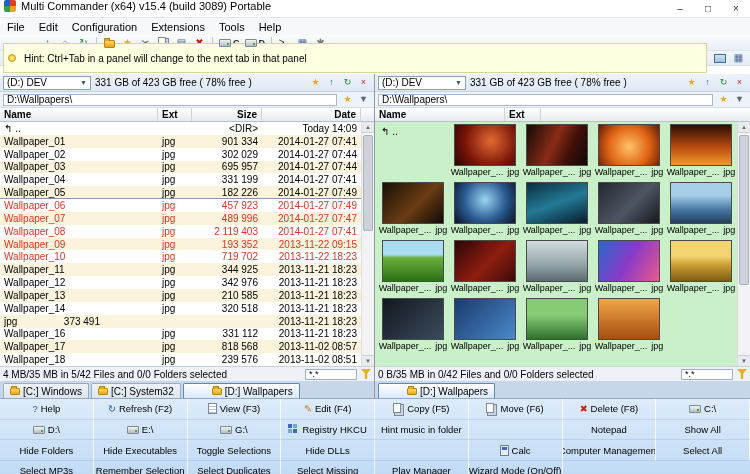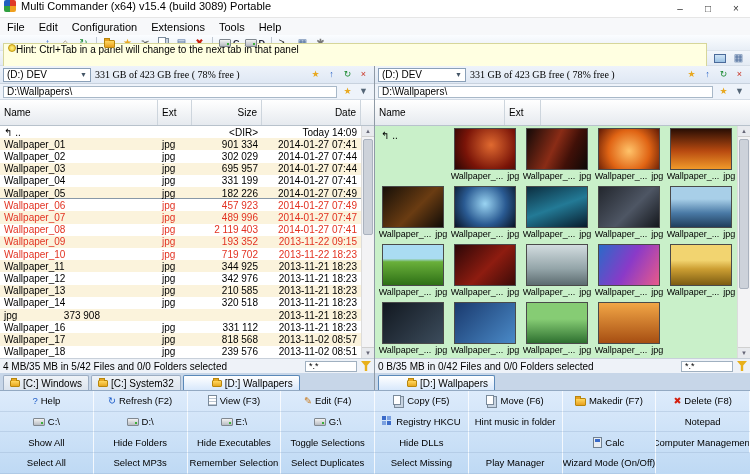--- a/index.html
+++ b/index.html
@@ -22,48 +22,48 @@
   .toolbar { height:16px; display:flex; align-items:center; gap:1px; padding:0 3px;
              background:linear-gradient(#fbfdff,#e8eef6); border-bottom:1px solid #dde4ec; }
   .tb-btn { height:14px; min-width:17px; padding:0 2px; display:flex; align-items:center; justify-content:center; gap:2px;
             font-size:10px; border-radius:2px; }
   .tb-sep { width:1px; height:12px; background:#c0c8d2; margin:0 3px; }
   .tb-label { font-size:9px; font-weight:bold; color:#223; }
 
   
   .hintbar { height:15px; display:flex; align-items:center; gap:4px; padding:0 3px;
              background:linear-gradient(#f2f6fb,#e4ebf4); border-bottom:1px solid #d6dee8; }
-  .hint-box { flex:1; height:30px; background:#ffffe1; border:1px solid #d6d69a; display:flex; 
-              gap:0; padding:0 4px; font-size:10px; overflow:hidden; white-space:nowrap; }
+  .hint-box { flex:1; height:30px; background:#ffffe1; border:1px solid #d6d69a; display:flex; align-items:center;
+              gap:8px; padding:0 4px; font-size:10px; overflow:hidden; white-space:nowrap; }
   .hint-bulb { width:8px; height:8px; border-radius:50%; flex:none;
                background:radial-gradient(#fff48a,#e8b81c); border:1px solid #c09a10; }
   .hint-right { display:flex; gap:2px; }
 
   
-  .panels { height:324px; display:flex; }
+  .panels { height:324px; display:flex;margin-top:8px; }
   .panel { width:375px; display:flex; flex-direction:column; min-width:0; }
   .panel.left { border-right:1px solid #8f9aa6; }
 
   .phead { height:18px; display:flex; align-items:center; gap:4px; padding:0 3px;
            background:linear-gradient(#eef3fa,#dfe8f4); border-bottom:1px solid #c8d2de; }
   .drive-select { width:88px; height:14px; background:#fff; border:1px solid #8aa0b8; display:flex; align-items:center;
                   font-size:10px; padding:0 3px; flex:none; }
   .drive-select .arrow { margin-left:auto; font-size:7px; color:#456; }
-  .free-space { font-size:10px; white-space:nowrap; overflow:hidden;font-family:Liberation Serif, serif; }
+  .free-space { font-size:10px; white-space:nowrap; overflow:hidden; }
   .phead-icons { margin-left:auto; display:flex; gap:1px; }
   .sm-btn { width:15px; height:14px; display:flex; align-items:center; justify-content:center; font-size:9px; }
 
   .path-row { height:16px; display:flex; align-items:center; gap:3px; padding:1px 3px;
               background:#eef3fa; border-bottom:1px solid #d4dce6; }
   .path-field { flex:1; height:12px; background:#fff; border:1px solid #a8b8c8; font-size:10px;
                 display:flex; align-items:center; padding:0 3px; overflow:hidden; white-space:nowrap; }
   .path-icons { display:flex; gap:1px; }
 
-  .cols { height:26px; display:flex; padding-right:13px; font-size:10px;
-          background:linear-gradient(#ffffff,#e6eaef); border-bottom:1px solid #b8c2cc; }
+  .cols { height:14px; display:flex; padding-right:13px; font-size:10px;
+          background:linear-gradient(#ffffff,#e6eaef); border-bottom:1px solid #b8c2cc;font-weight:bold; }
   .colh { display:flex; align-items:center; padding:0 4px; border-right:1px solid #cdd5dd; overflow:hidden; }
   .colh.num { justify-content:flex-end; }
   .w-name { width:158px; } .w-ext { width:34px; } .w-size { width:70px; } .w-date { flex:1; }
   .w-name2 { width:130px; } .w-ext2 { width:36px; } .w-rest { flex:1; border-right:none; }
 
   .list-wrap { flex:1; display:flex; min-height:0; }
   .rows { flex:1; display:flex; flex-direction:column; background:#fff; min-width:0; }
   .frow { flex:1; display:flex; align-items:center; font-size:10px; min-height:0; overflow:hidden; }
   .frow:nth-child(even) { background:#fbf3dc; }
   .frow.sel { color:#e23222; }
@@ -363,21 +363,21 @@
             <span class="c-date">2013-11-21 18:23</span>
           </div>
           <div class="frow">
             <span class="c-name">Wallpaper_14</span>
             <span class="c-ext">jpg</span>
             <span class="c-size">320 518</span>
             <span class="c-date">2013-11-21 18:23</span>
           </div>
           <div class="frow">
             <span class="c-ext">jpg</span>
-            <span class="c-size">373 908</span>
+            <span class="c-size">373 491</span>
             <span class="c-date">2013-11-21 18:23</span>
           </div>
           <div class="frow">
             <span class="c-name">Wallpaper_16</span>
             <span class="c-ext">jpg</span>
             <span class="c-size">331 112</span>
             <span class="c-date">2013-11-21 18:23</span>
           </div>
           <div class="frow">
             <span class="c-name">Wallpaper_17</span>
@@ -638,24 +638,20 @@
     </div>
     <div class="bcell">
       <span class="gi shape-copy"></span>
       <span>Copy (F5)</span>
     </div>
     <div class="bcell">
       <span class="gi shape-copy"></span>
       <span>Move (F6)</span>
     </div>
     <div class="bcell">
-      <span class="gi shape-folder"></span>
-      <span>Makedir (F7)</span>
-    </div>
-    <div class="bcell">
       <span class="gi" style="color: rgb(212, 32, 16);">✖</span>
       <span>Delete (F8)</span>
     </div>
     <div class="bcell">
       <span class="gi shape-drive"></span>
       <span>C:\</span>
     </div>
     <div class="bcell">
       <span class="gi shape-drive"></span>
       <span>D:\</span>

